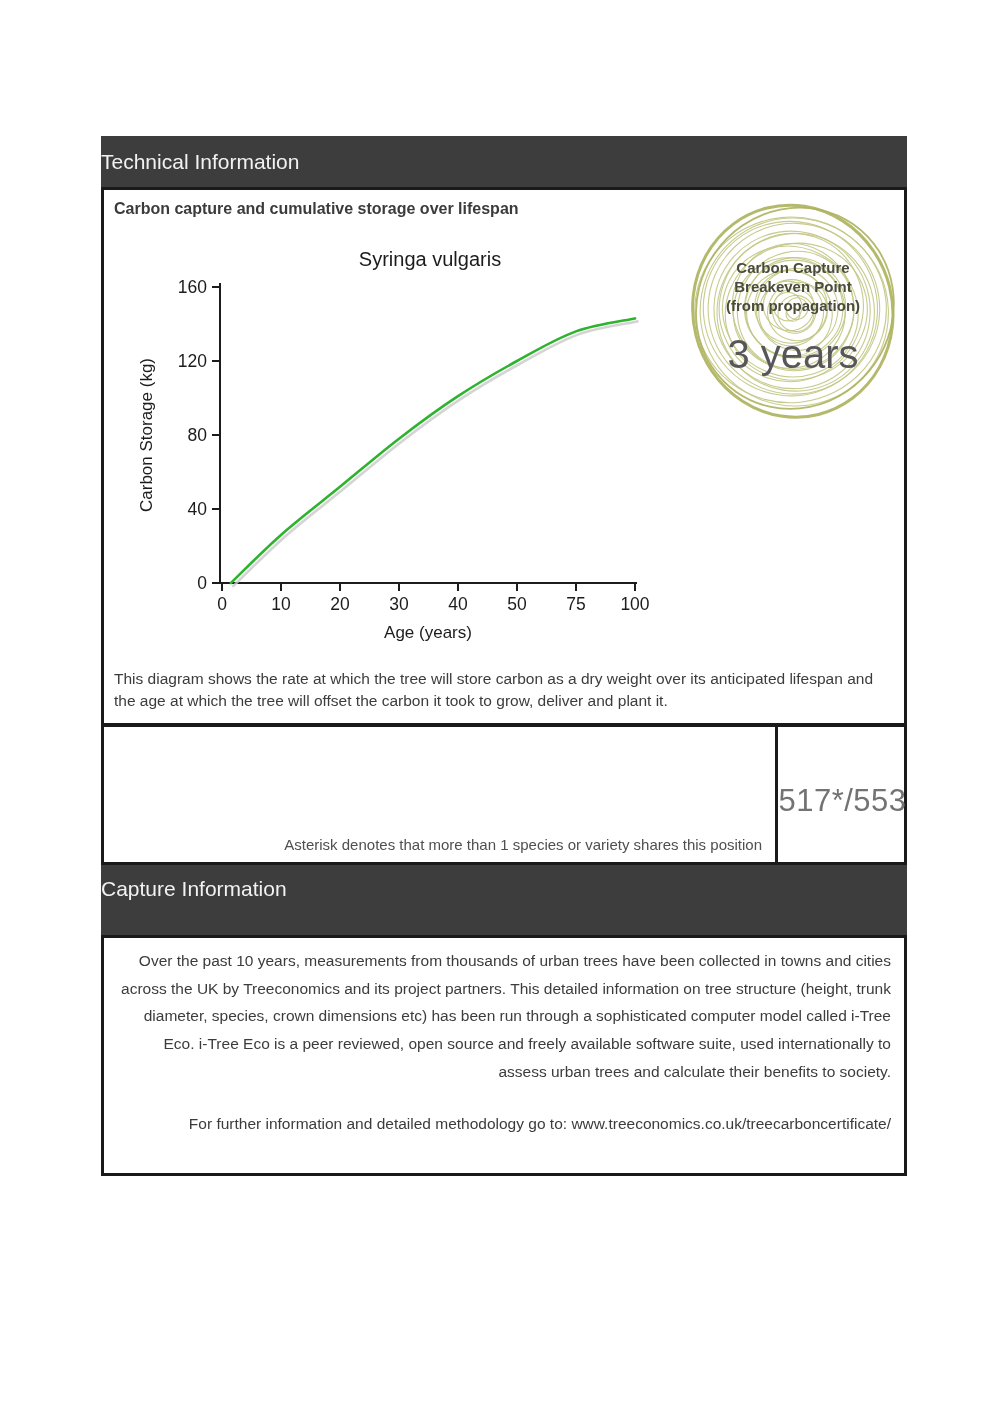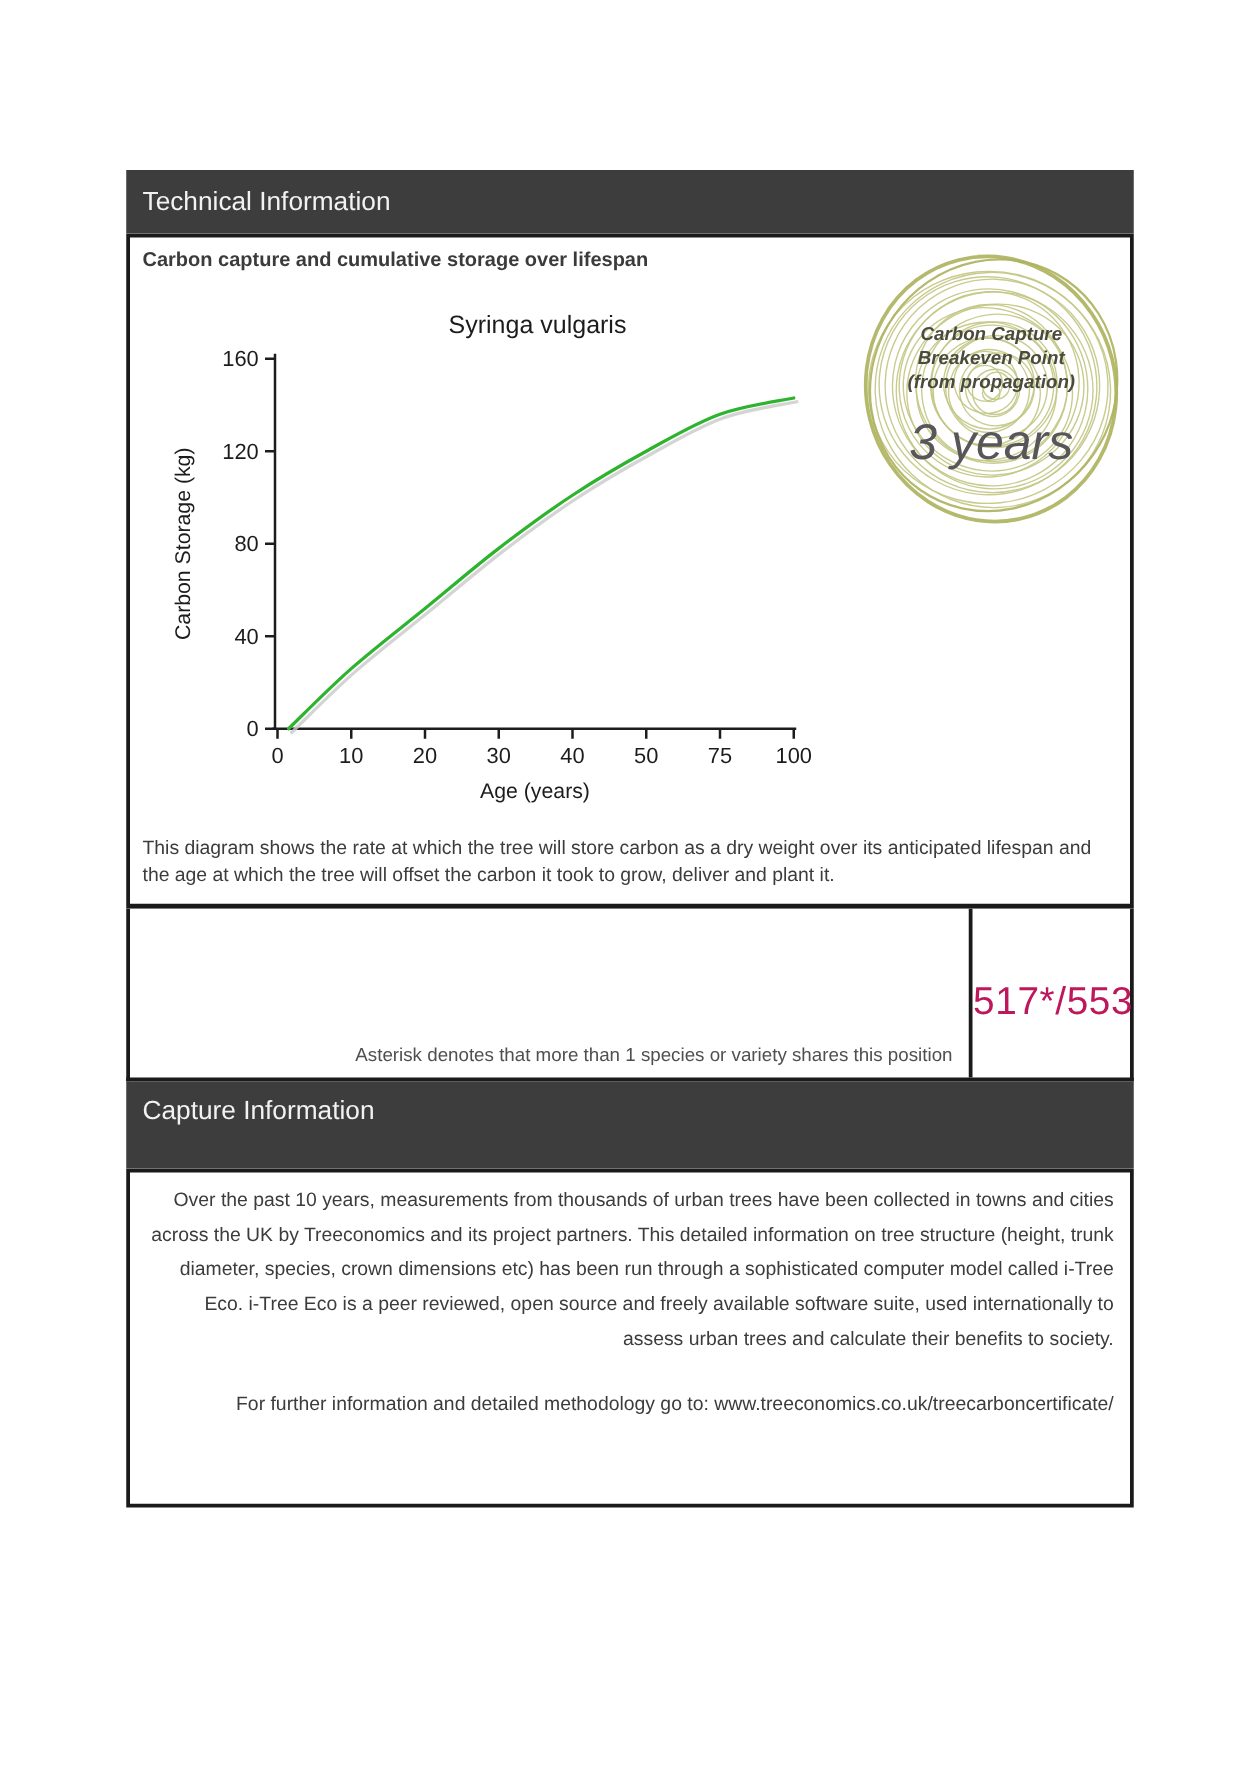--- a/index.html
+++ b/index.html
@@ -6,42 +6,41 @@
   html,body { background:#ffffff; }
   body {
     width:1004px; height:1421px; position:relative;
     font-family:"Liberation Sans", sans-serif;
     color:#3c3c3c;
   }
 
   .dark-bar {
     position:absolute; left:101px; width:806px;
     background:#3d3d3d; color:#f2f2f2;
-    font-size:21px; padding-left:13px;
+    font-size:21px; 
   }
   #header-bar { top:136px; height:51px; line-height:51px; }
   #further-bar { top:865px; height:70px; padding-top:12px; }
 
   #main-box {
     position:absolute; left:101px; top:187px; width:806px; height:540px;
     background:#ffffff; border:3px solid #1a1a1a; border-bottom-width:4px;
   }
   #section-heading {
     position:absolute; left:114px; top:200px;
     font-size:16px; font-weight:bold; color:#3b3b3b;
   }
 
   #carbon-chart { position:absolute; left:130px; top:238px; }
   #carbon-chart text { font-family:"Liberation Sans", sans-serif; fill:#1c1c1c; }
 
   #badge-rings { position:absolute; left:678px; top:196px; }
   #badge-text {
     position:absolute; left:678px; top:258px; width:230px;
     text-align:center;
-    font-style:italic;
   }
   #badge-text .badge-line { font-size:15px; font-weight:bold; color:#4b4b3d; line-height:1.28; }
   #badge-value { margin-top:16px; font-size:40px; color:#57575a; }
 
   #chart-description {
     position:absolute; left:114px; top:668px; width:780px;
     font-size:15.5px; line-height:1.43; color:#3c3c3c;
   }
 
   #ranking-row {
@@ -54,24 +53,24 @@
   }
   #ranking-note {
     position:absolute; left:0; right:142px; bottom:9px;
     text-align:right; font-size:15px; color:#4f4f4f;
   }
   #ranking-value-cell {
     position:absolute; left:671px; top:0; bottom:0; width:132px;
     border-left:3px solid #1a1a1a;
     display:flex; align-items:center; justify-content:center;
   }
-  #ranking-value { font-size:31px; color:#be185d; letter-spacing:0.5px;margin-top:12px; }
+  #ranking-value { font-size:31px; color:#737373; letter-spacing:0.5px;margin-top:12px; }
 
   #body-box {
-    position:absolute; left:101px; top:935px; width:806px; height:271px;
+    position:absolute; left:101px; top:935px; width:806px; height:241px;
     background:#fff; border:3px solid #1a1a1a; padding:9px 13px;
   }
   #body-box p { font-size:15.5px; line-height:1.79; color:#3c3c3c;text-align:right; }
   #further-paragraph { text-align:justify; }
   #further-link-line { margin-top:24px; }
 </style>
 </head>
 <body>
 
 <div id="header-bar" class="dark-bar">

